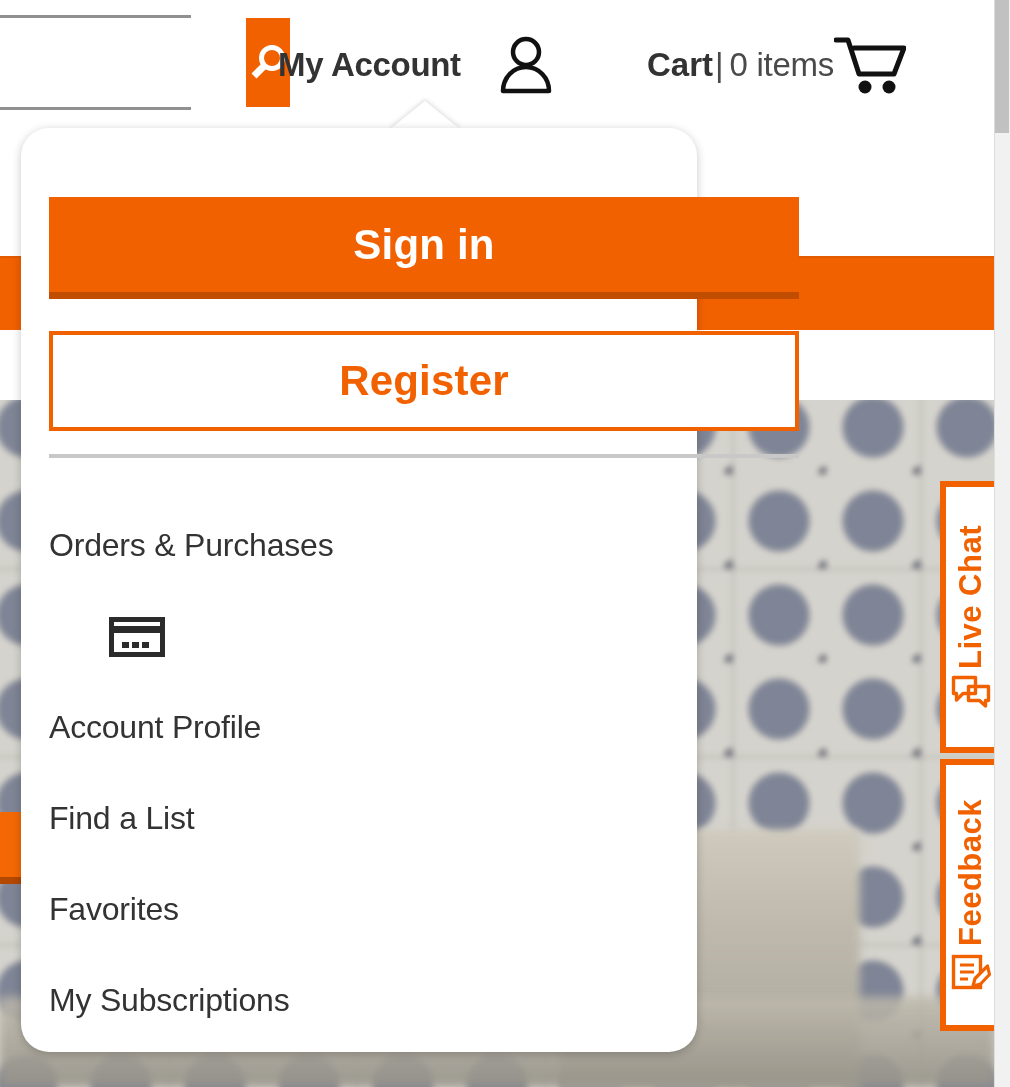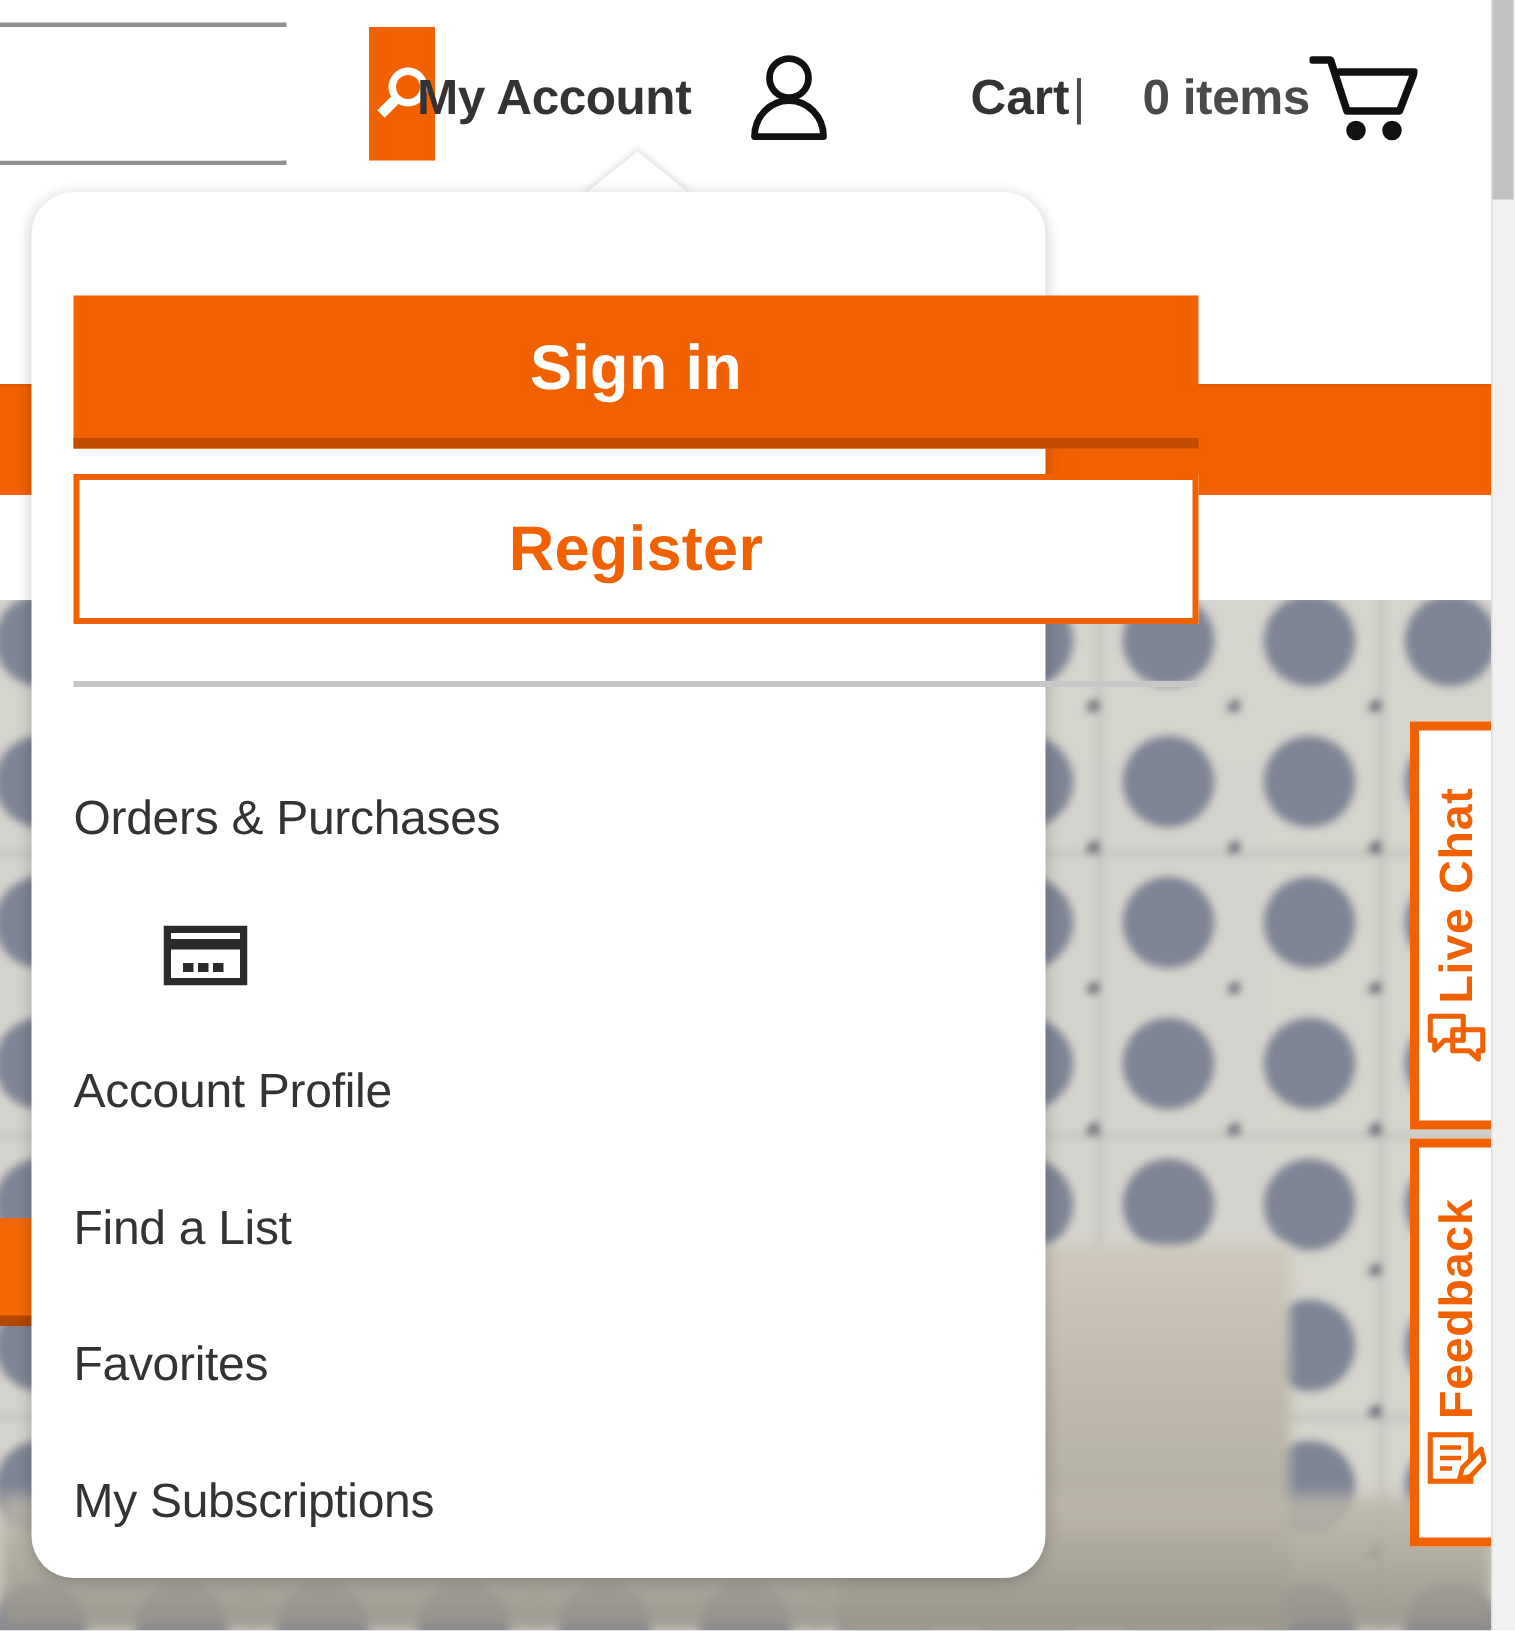--- a/index.html
+++ b/index.html
@@ -81,21 +81,21 @@
   }
   .acct-label { font-size:33px; font-weight:bold; color:#333333; letter-spacing:-.3px; }
 
   
   .cart-trigger {
     position:absolute; left:647px; top:36px; height:58px;
     display:flex; align-items:center; cursor:pointer;
   }
   .cart-bold { font-size:33px; font-weight:bold; color:#333333; }
   .cart-sep  { font-size:33px; font-weight:normal; color:#4a4a4a; margin:0 6px 0 2px;}
-  .cart-rest { font-size:33px; font-weight:bold; color:#4a4a4a; letter-spacing:-.3px;margin-left:32px;}
+  .cart-rest { font-size:33px; font-weight:normal; color:#4a4a4a; letter-spacing:-.3px;}
 
   
   .flyout {
     position:absolute; left:21px; top:128px; width:676px; height:924px;
     background:#ffffff;
     box-shadow:0 2px 10px rgba(0,0,0,.22);
     border-radius:28px;
   }
   .flyout-arrow {
     position:absolute; left:389px; top:101px; width:0; height:0;
@@ -104,21 +104,21 @@
     filter:drop-shadow(0 -2px 2px rgba(0,0,0,.12));
   }
 
   .signin-btn {
     position:absolute; left:28px; top:69px; width:750px; height:102px;
     background:#F26100; border:0; border-bottom:7px solid #C14E00;
     color:#ffffff; font-family:"Liberation Sans", sans-serif;
     font-size:42px; font-weight:bold; cursor:pointer; letter-spacing:.2px;
   }
   .register-btn {
-    position:absolute; left:28px; top:188px; width:750px; height:100px;
+    position:absolute; left:28px; top:203px; width:750px; height:100px;
     background:#ffffff; border:4px solid #F26100;
     color:#F26100; font-family:"Liberation Sans", sans-serif;
     font-size:42px; font-weight:bold; cursor:pointer; letter-spacing:.2px;
   }
   .divider {
     position:absolute; left:28px; top:326px; width:750px; height:4px; background:#c8c8c8;
   }
 
   .menu-list { position:absolute; left:28px; top:372px; width:750px; }
   .menu-item {

